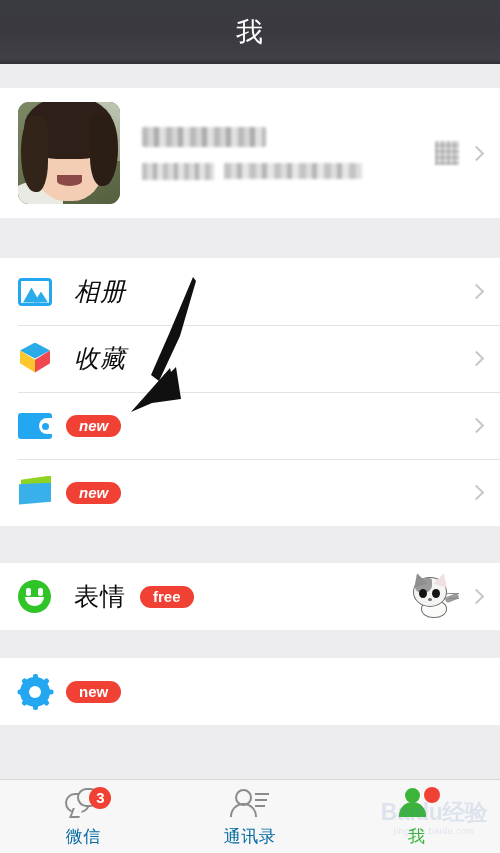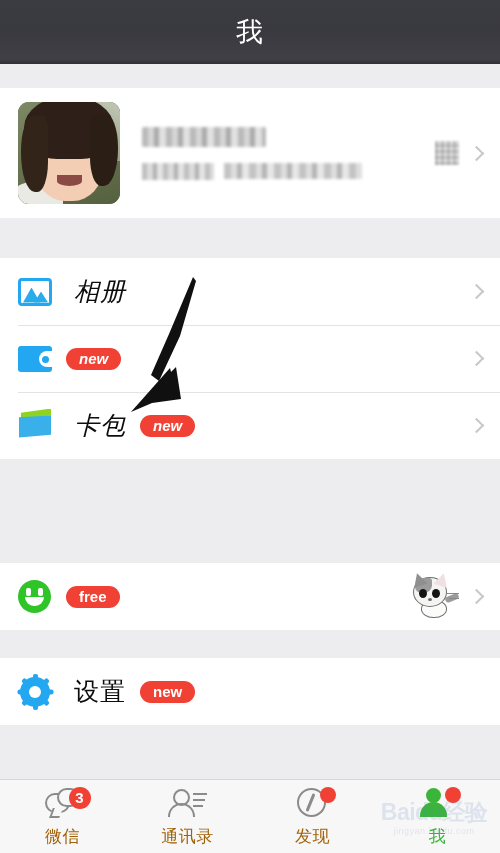--- a/index.html
+++ b/index.html
@@ -165,21 +165,21 @@
   .anno { position:absolute; left:0; top:0; width:500px; height:853px; pointer-events:none; }
 
   
   .tabbar {
     position:absolute; left:0; bottom:0; width:500px; height:74px;
     background:#f7f7f7; border-top:1px solid #d7d7d7; display:flex;
   }
   .tab { flex:1; display:flex; flex-direction:column; align-items:center; justify-content:center;
     gap:5px; position:relative; }
   .tab-ic { width:40px; height:34px; position:relative; }
-  .tab-label { font-size:17px; color:#a16207; letter-spacing:.5px; }
+  .tab-label { font-size:17px; color:#0369a1; letter-spacing:.5px; }
   .tab.active .tab-label { color:#3ab53a; }
 
   .ti-chat { position:absolute; left:2px; top:7px; width:25px; height:20px; border:2px solid #8b8b8b;
     border-radius:11px; }
   .ti-chat::after { content:""; position:absolute; left:4px; bottom:-7px; width:8px; height:8px;
     background:#f7f7f7; border-left:2px solid #8b8b8b; border-bottom:2px solid #8b8b8b;
     transform:skewX(-20deg); }
   .ti-chat2 { position:absolute; left:14px; top:2px; width:23px; height:19px; border:2px solid #8b8b8b;
     border-radius:11px; background:#f7f7f7; }
 
@@ -259,55 +259,68 @@
     <div class="row">
       <div class="row-icon">
           <div class="ic-album"></div>
         </div>
       <div class="row-label">相册</div>
       <div class="row-right">
         <div class="chev"></div>
       </div>
     </div>
 
+    <div class="row">
+      <div class="row-icon">
+        <div class="ic-cube">
+            <i class="top"></i>
+            <i class="lft"></i>
+            <i class="rgt"></i>
+          </div>
+      </div>
+      <div class="row-label">收藏</div>
+      <div class="row-right">
+        <div class="chev"></div>
+      </div>
+    </div>
 
     <div class="row">
       <div class="row-icon">
           <div class="ic-wallet"></div>
         </div>
       <div class="badge">new</div>
       <div class="row-right">
         <div class="chev"></div>
       </div>
     </div>
 
     <div class="row">
       <div class="row-icon">
         <div class="ic-card">
             <div class="grn"></div>
             <div class="blu"></div>
           </div>
       </div>
-      <div class="row-label">卡包</div>
       <div class="badge">new</div>
       <div class="row-right">
         <div class="chev"></div>
       </div>
     </div>
   </div>
 
   <div class="card" style="position:absolute; top:563px; left:0;">
     <div class="row">
       <div class="row-icon">
         <div class="ic-smile">
             <span class="e l"></span>
             <span class="e r"></span>
             <span class="m"></span>
           </div>
       </div>
+      <div class="row-label">表情</div>
       <div class="badge">free</div>
       <div class="row-right">
         <div class="cat">
           <div class="tail"></div>
           <div class="body"></div>
           <div class="head"></div>
           <div class="patch"></div>
           <div class="ear l"></div>
             <div class="ear r"></div>
           <div class="eye l"></div>
@@ -326,21 +339,20 @@
       <div class="row-icon">
         <div class="ic-gear">
           <span class="t"></span>
             <span class="t"></span>
             <span class="t"></span>
             <span class="t"></span>
           <span class="body"></span>
             <span class="hole"></span>
         </div>
       </div>
-      <div class="row-label">设置</div>
       <div class="badge">new</div>
     </div>
   </div>
 
   <svg class="anno" viewBox="0 0 500 853">
     <polygon points="193,277 169,334 151,375 159,381 180,336 196,281" fill="#101010"></polygon>
     <polygon points="131,412 170,368 176,392 160,396 158,390" fill="#101010"></polygon>
     <polygon points="131,412 176,367 181,399 152,403" fill="#101010"></polygon>
   </svg>
 
@@ -361,28 +373,20 @@
           <div class="ti-body"></div>
         <div class="ti-lines">
             <i></i>
             <i></i>
             <i></i>
           </div>
       </div>
       <div class="tab-label">通讯录</div>
     </div>
 
-    <div class="tab">
-      <div class="tab-ic">
-        <div class="ti-compass"></div>
-          <div class="ti-needle"></div>
-        <div class="dot-badge"></div>
-      </div>
-      <div class="tab-label">发现</div>
-    </div>
 
     <div class="tab active">
       <div class="tab-ic">
         <div class="ti-me"></div>
           <div class="ti-me-body"></div>
         <div class="dot-badge"></div>
       </div>
       <div class="tab-label">我</div>
     </div>
 

